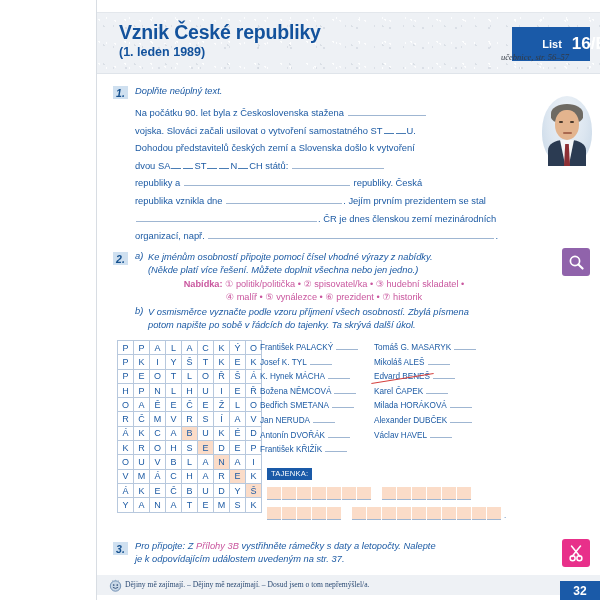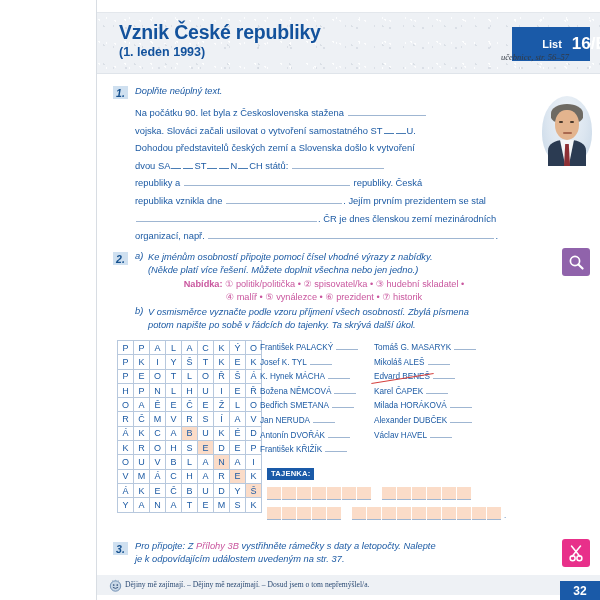--- a/index.html
+++ b/index.html
@@ -216,21 +216,21 @@
     left: -3px; top: 52%; width: 112%; height: 0;
     border-top: 1.1px solid #d4403d;
     transform: rotate(-9deg);
   }
 
   
   #tajenka-wrap { position: absolute; left: 170px; top: 462px; width: 290px; }
   #tajenka-label {
     display: inline-block;
     background: #1a5aa8; color: #fff;
-    font-size: 7.6px; font-weight: bold;
+    font-size: 7.6px; font-weight: normal;
     padding: 1.5px 4px 1.5px 4px;
     letter-spacing: .2px;
   }
   .tline { display: flex; align-items: flex-end; margin-top: 5px; height: 15px; }
   .tcell {
     width: 14px; height: 13px;
     background: #fbdcc8;
     border-bottom: 1px solid #9fb6d2;
     margin-right: 1px;
   }
@@ -275,21 +275,21 @@
 </head>
 <body>
 
 <div id="page">
   <div id="spine"></div>
 
   <div id="sheet">
 
     <div id="header">
       <div id="title">Vznik České republiky</div>
-      <div id="subtitle">(1. leden 1993)</div>
+      <div id="subtitle">(1. leden 1989)</div>
       <div id="list-badge">
         <span class="lb-word">List</span>
         <span class="lb-num">16/B</span>
       </div>
     </div>
     <div id="textbook-ref">učebnice, str. 56–57</div>
 
     <div class="exnum" id="ex1-num">1.</div>
     <div class="instr" id="ex1-instr">Doplňte neúplný text.</div>
 

